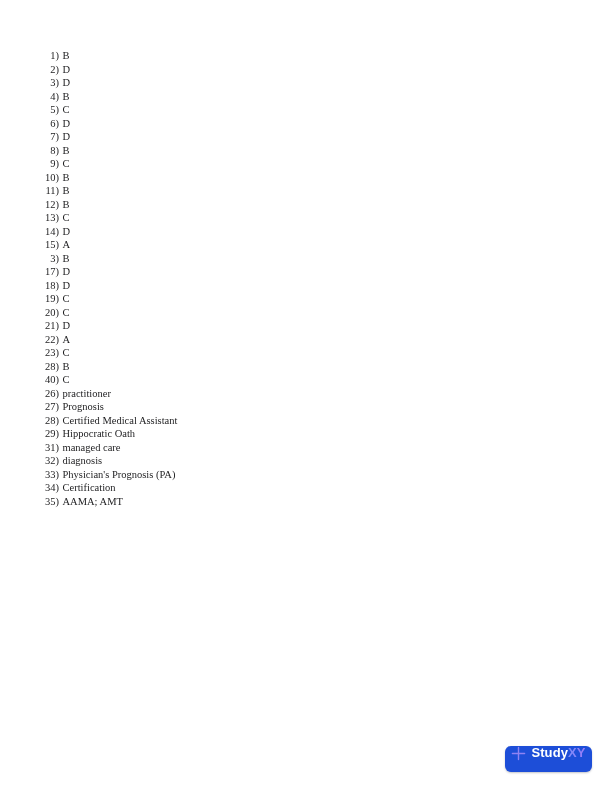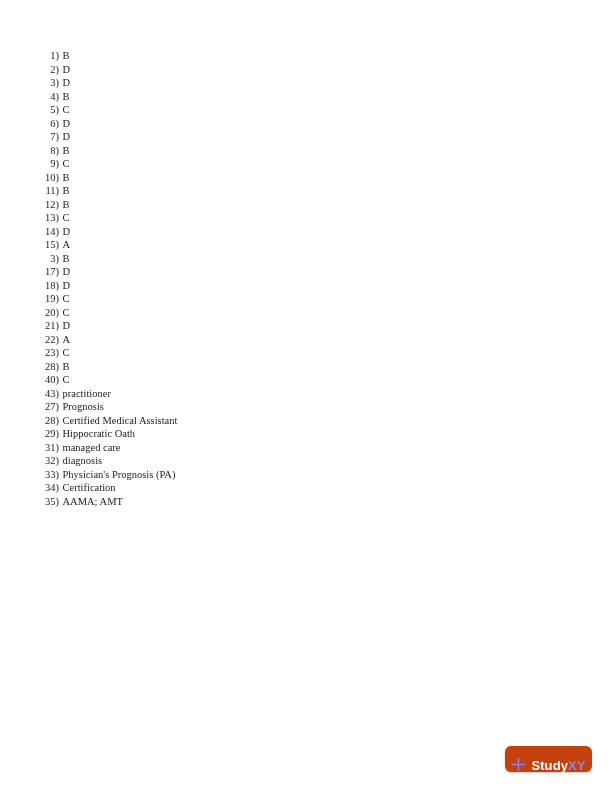--- a/index.html
+++ b/index.html
@@ -42,24 +42,24 @@
   .ans {
     display: inline-block;
     margin-left: 3.5px;
   }
   .badge {
     position: absolute;
     left: 505px;
     top: 746px;
     width: 87px;
     height: 26px;
-    background: #c2410c;
+    background: #1d4ed8;
     border-radius: 6px;
     display: flex;
-    align-items: flex-end;
+    align-items: flex-start;
     justify-content: center;
     gap: 5px;
     box-shadow: 0 1px 2px rgba(20, 22, 40, 0.25);
   }
   .badge svg {
     display: block;
   }
   .brand {
     font-family: "Liberation Sans", "DejaVu Sans", sans-serif;
     font-size: 13px;
@@ -102,21 +102,21 @@
       <div class="row"><span class="num">3)</span><span class="ans">B</span></div>
       <div class="row"><span class="num">17)</span><span class="ans">D</span></div>
       <div class="row"><span class="num">18)</span><span class="ans">D</span></div>
       <div class="row"><span class="num">19)</span><span class="ans">C</span></div>
       <div class="row"><span class="num">20)</span><span class="ans">C</span></div>
       <div class="row"><span class="num">21)</span><span class="ans">D</span></div>
       <div class="row"><span class="num">22)</span><span class="ans">A</span></div>
       <div class="row"><span class="num">23)</span><span class="ans">C</span></div>
       <div class="row"><span class="num">28)</span><span class="ans">B</span></div>
       <div class="row"><span class="num">40)</span><span class="ans">C</span></div>
-      <div class="row"><span class="num">43)</span><span class="ans">practitioner</span></div>
+      <div class="row"><span class="num">26)</span><span class="ans">practitioner</span></div>
       <div class="row"><span class="num">27)</span><span class="ans">Prognosis</span></div>
       <div class="row"><span class="num">28)</span><span class="ans">Certified Medical Assistant</span></div>
       <div class="row"><span class="num">29)</span><span class="ans">Hippocratic Oath</span></div>
       <div class="row"><span class="num">31)</span><span class="ans">managed care</span></div>
       <div class="row"><span class="num">32)</span><span class="ans">diagnosis</span></div>
       <div class="row"><span class="num">33)</span><span class="ans">Physician's Prognosis (PA)</span></div>
       <div class="row"><span class="num">34)</span><span class="ans">Certification</span></div>
       <div class="row"><span class="num">35)</span><span class="ans">AAMA; AMT</span></div>
     </div>
 

